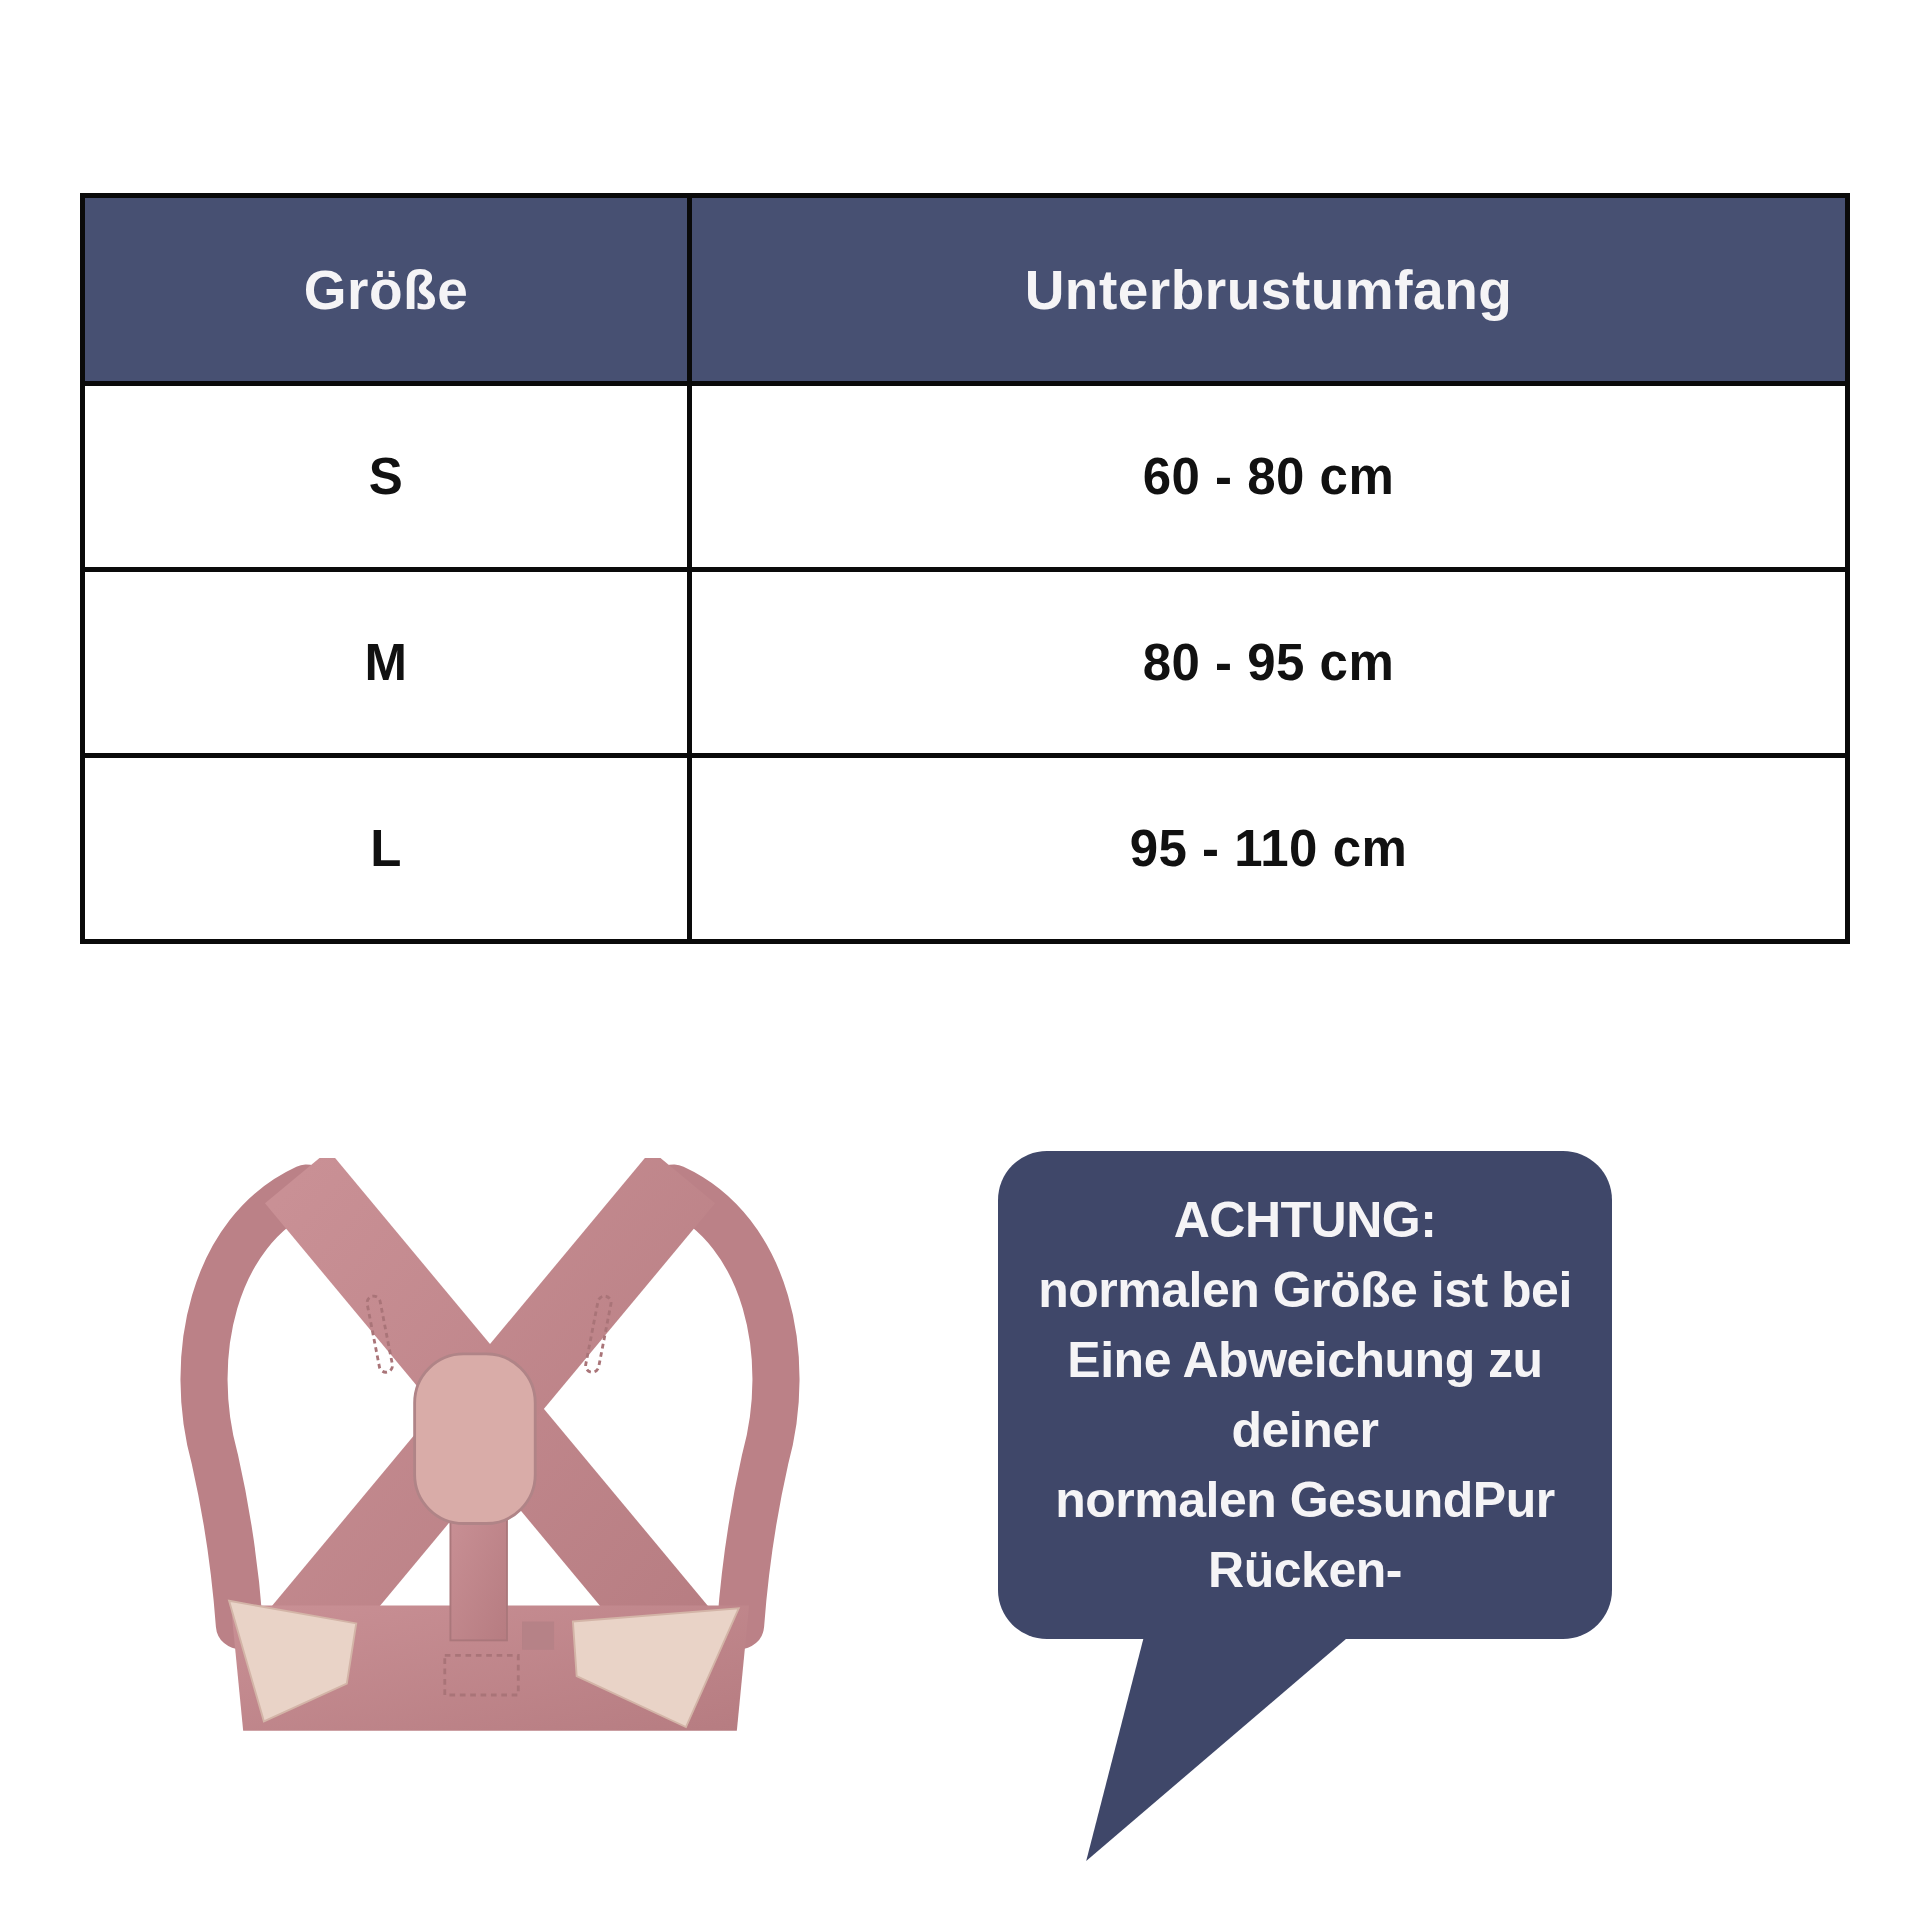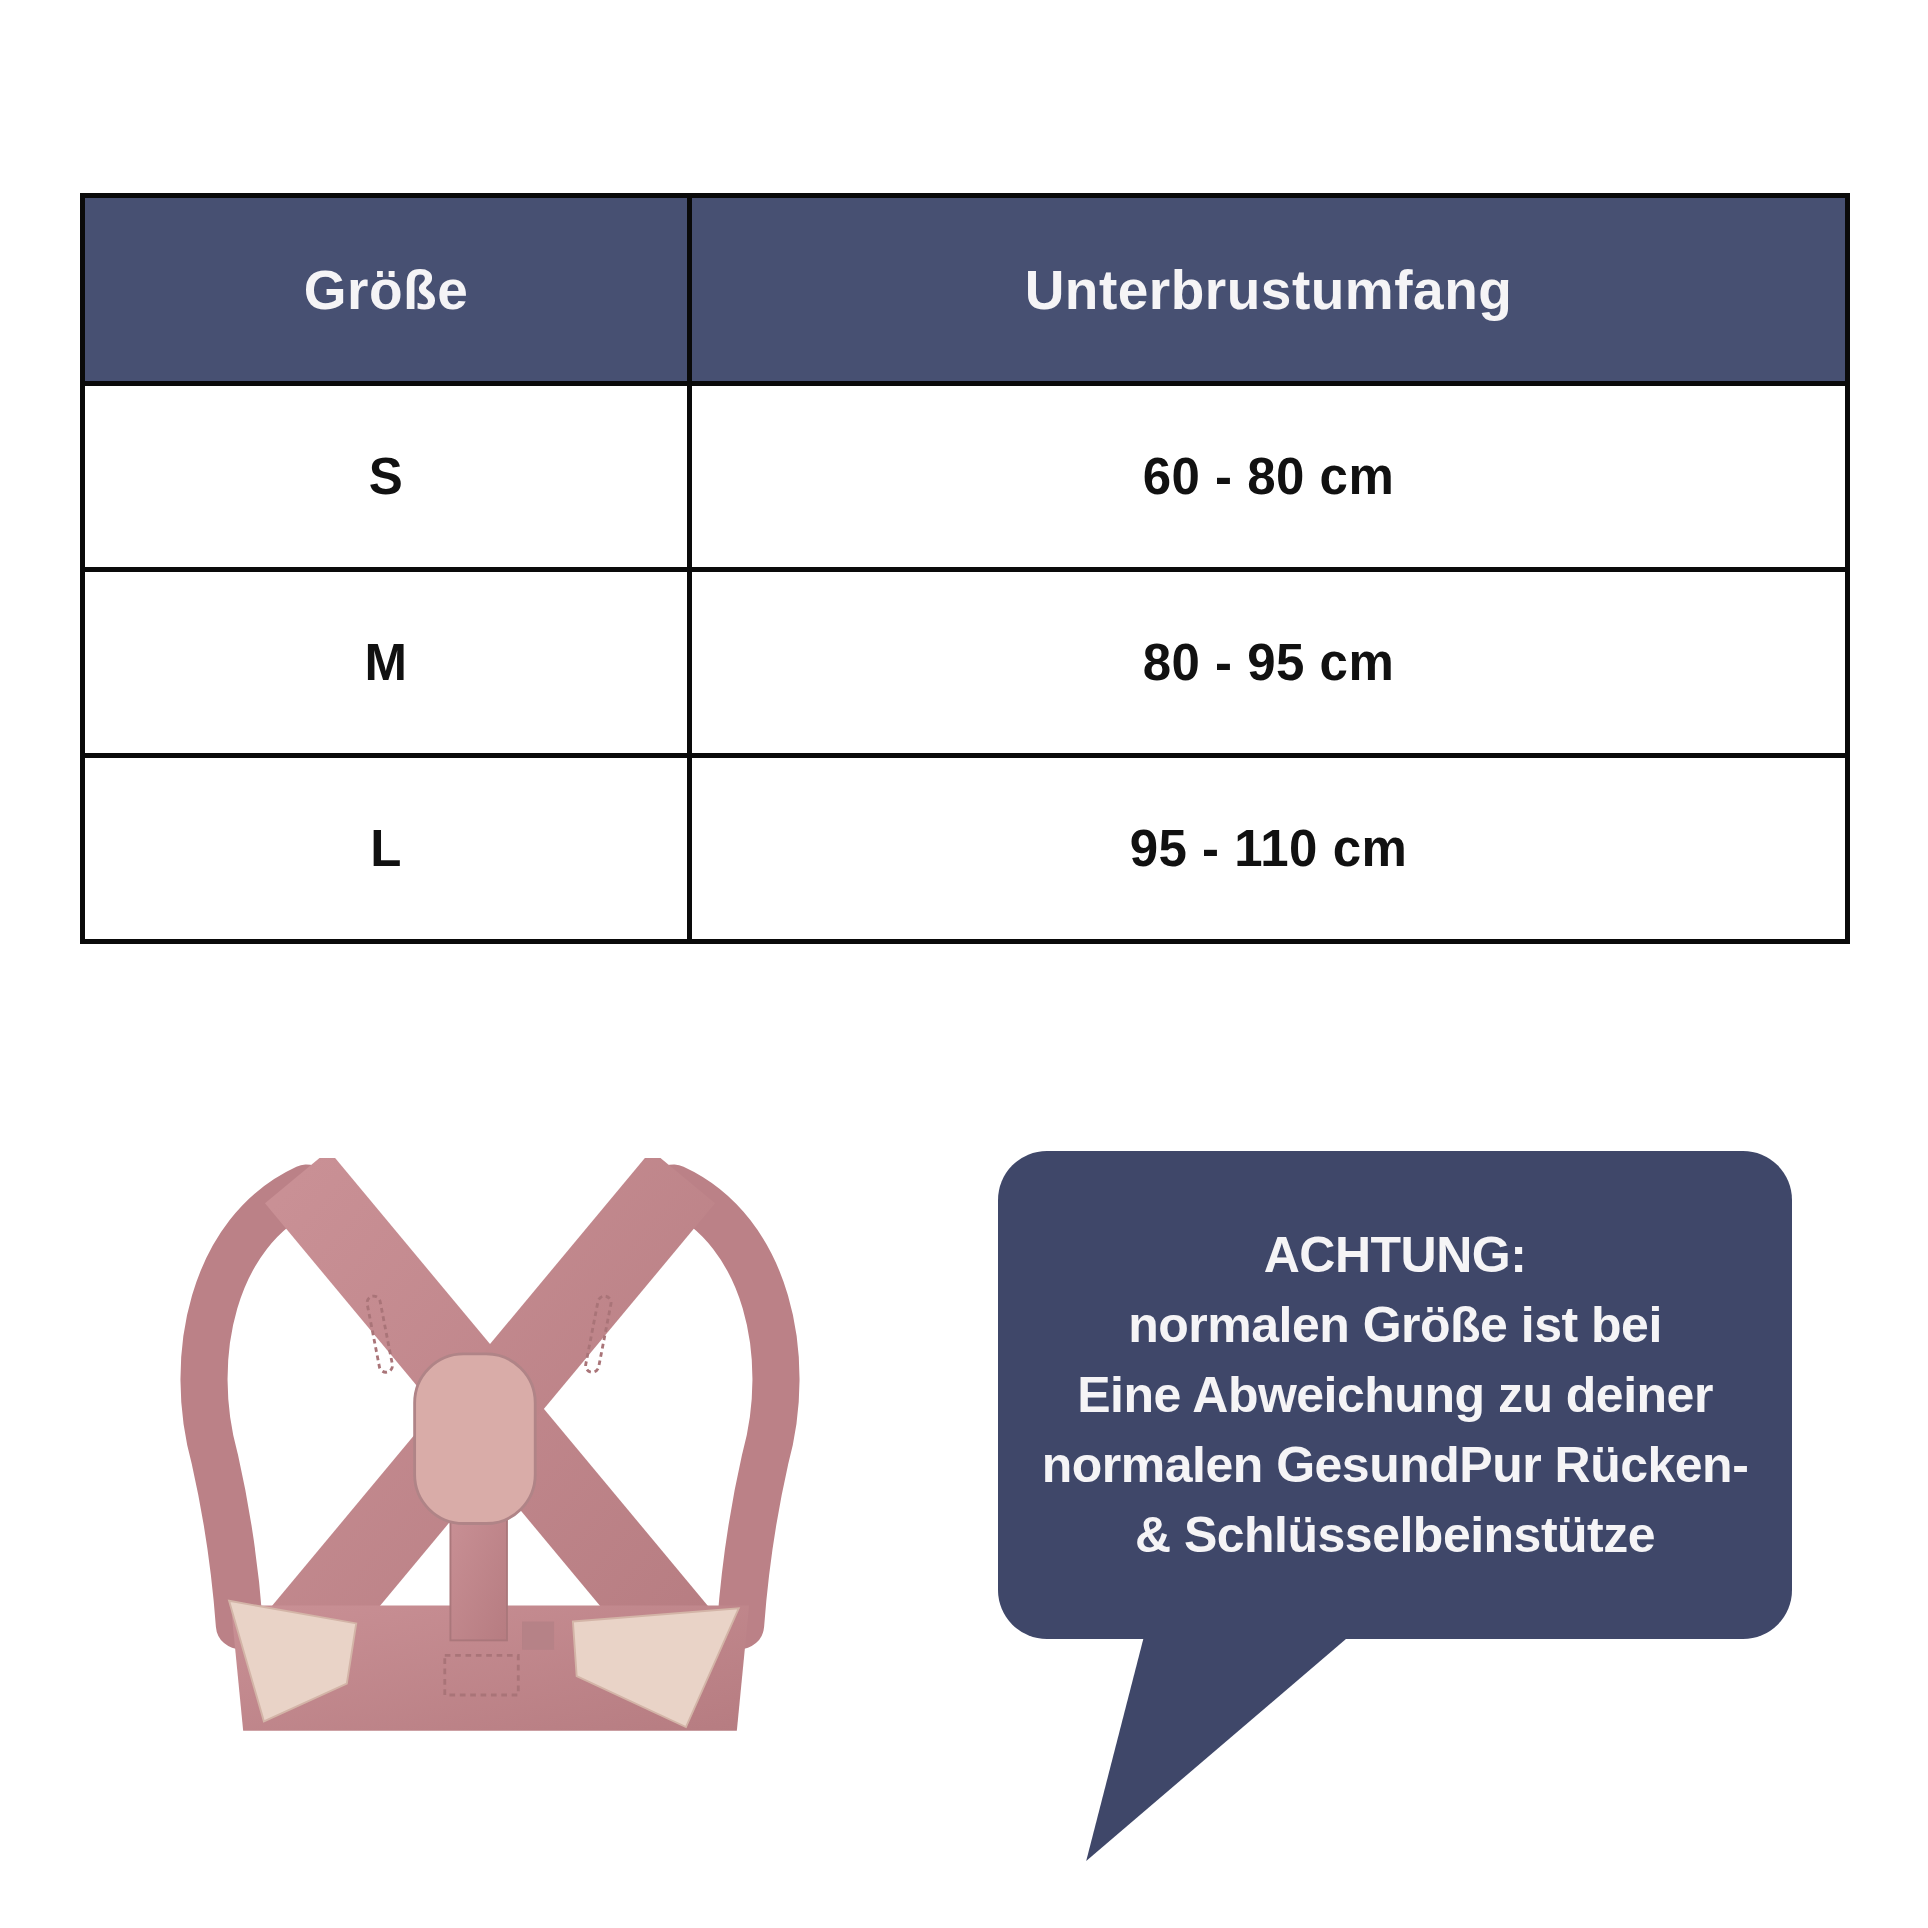--- a/index.html
+++ b/index.html
@@ -35,21 +35,21 @@
     font-size:51px;font-weight:700;letter-spacing:0.5px;
   }
 
   
   .product{
     position:absolute;left:132px;top:1158px;width:716px;height:716px;
   }
 
   
   .bubble{
-    position:absolute;left:998px;top:1151px;width:794px;height:488px;
+    position:absolute;left:998px;top:1151px;width:614px;height:488px;
     background:var(--bubble-bg,#3f4769);
     border-radius:49px;
     color:var(--bubble-text,#f5f4f6);
     font-size:50px;font-weight:700;line-height:70px;
     text-align:center;
     display:flex;flex-direction:column;justify-content:center;
     letter-spacing:-0.5px;
   }
   .bubble-tail{
     position:absolute;left:1086px;top:1634px;width:266px;height:227px;
@@ -114,20 +114,19 @@
     <polygon points="468,492 644,478 588,604 472,550" fill="#e9d3c7" stroke="#d3b4a7" stroke-width="2"></polygon>
 
     <rect x="300" y="208" width="128" height="180" rx="52" fill="#d9aca8" stroke="#b08487" stroke-width="3"></rect>
   </svg>
 
   <div class="bubble">
     <div>ACHTUNG:</div>
     <div>normalen Größe ist bei</div>
     <div>Eine Abweichung zu deiner</div>
     <div>normalen GesundPur Rücken-</div>
-    <div>&amp; Schlüsselbeinstütze</div>
   </div>
   <svg class="bubble-tail" viewBox="0 0 282 241">
     <polygon points="62,0 282,0 0,241" fill="#3f4769"></polygon>
   </svg>
 
 </div>
 
 
 </body></html>

